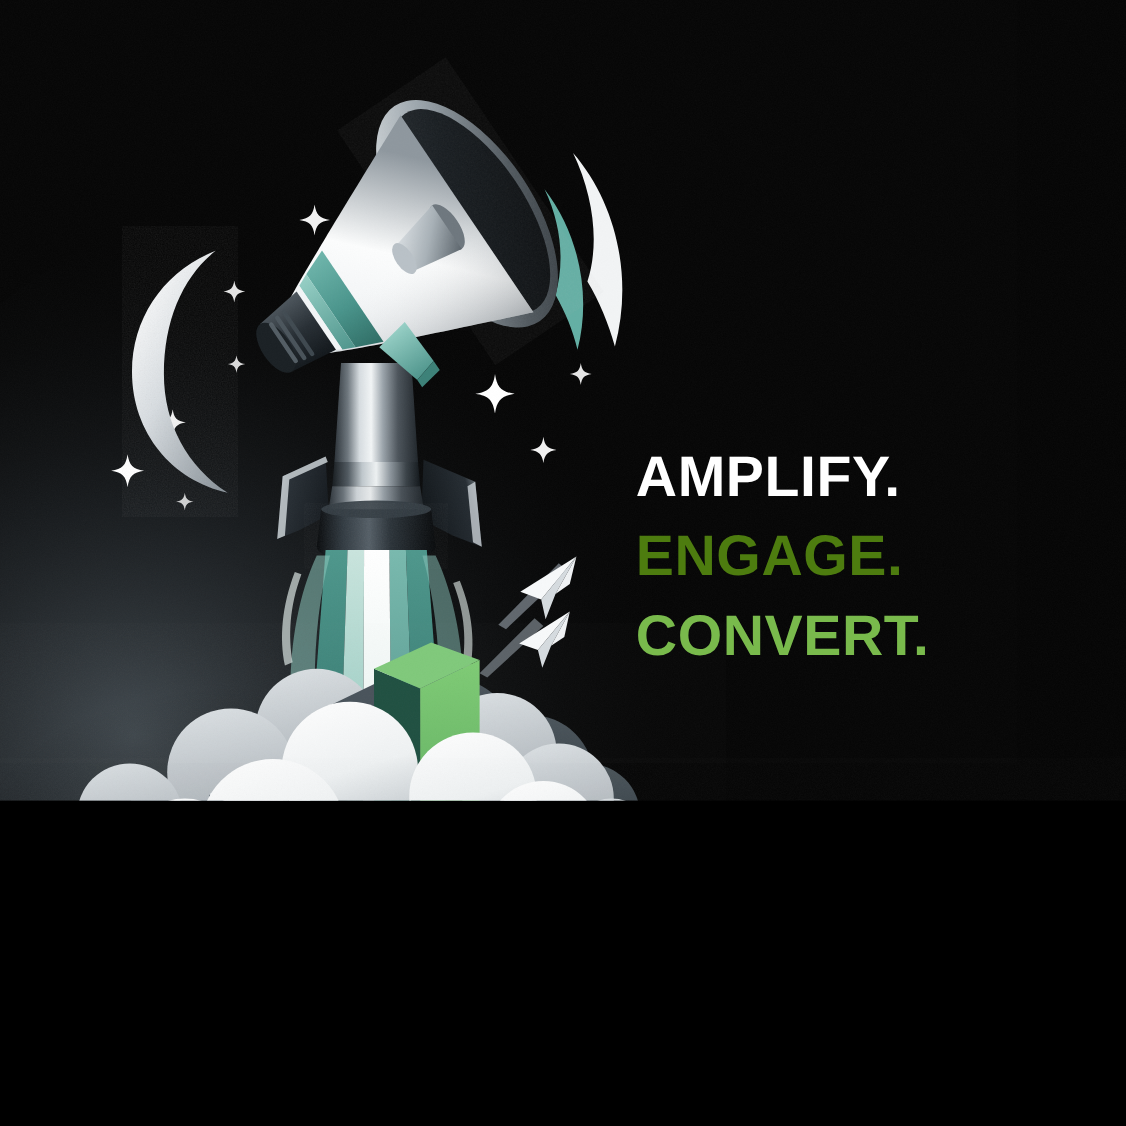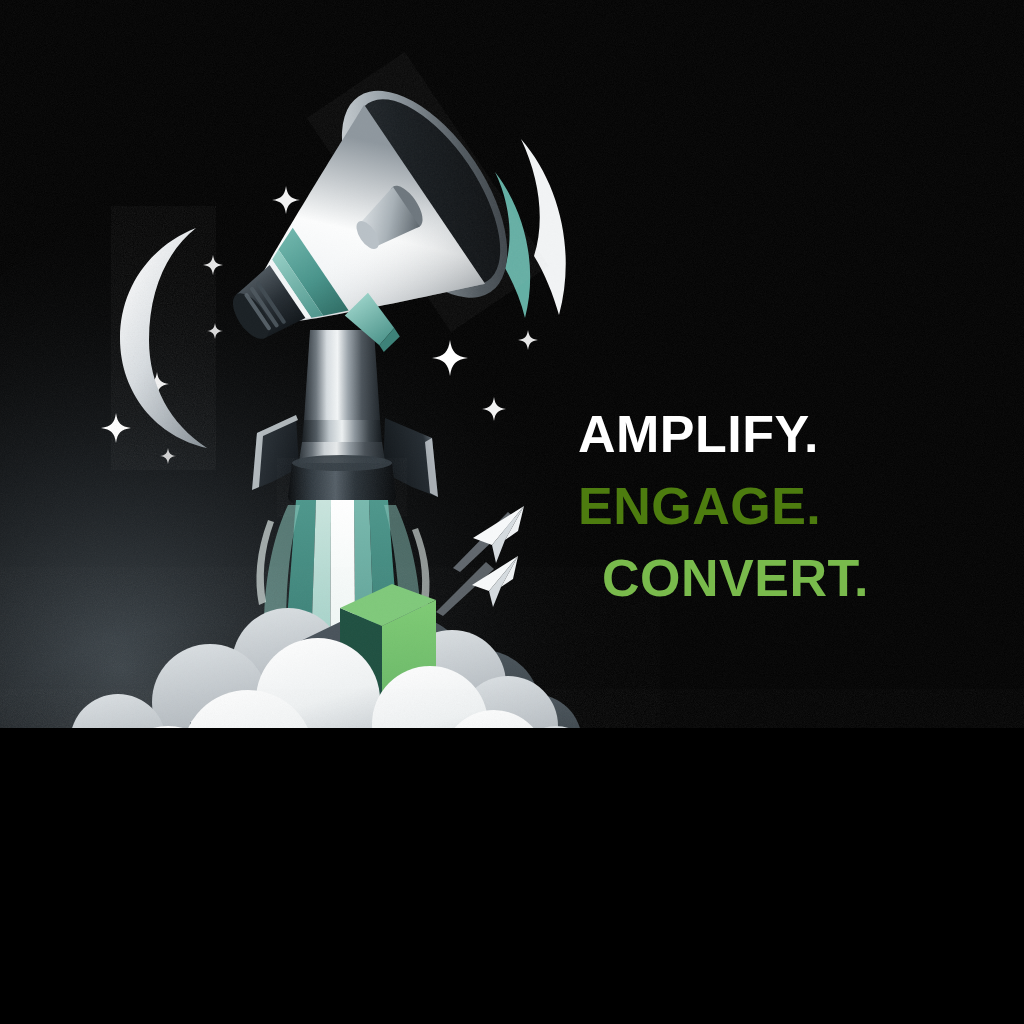--- a/index.html
+++ b/index.html
@@ -36,21 +36,21 @@
     font-family:"Liberation Sans","DejaVu Sans",sans-serif;
     font-weight:700;
     font-size:52px;
     line-height:72px;
     letter-spacing:0.5px;
     white-space:nowrap;
     margin:0;
   }
   .tag-1{ color:#FFFFFF; }
   .tag-2{ color:#5BA9A1; }
-  .tag-3{ color:#79BA4C;margin-left:24px; }
+  .tag-3{ color:#79BA4C; }
 </style>
 </head>
 <body>
 
 <div id="poster">
 
   <svg id="poster-svg" viewBox="0 0 1024 1024">
     <defs>
 
       <radialGradient id="gBgGlow" cx="0.30" cy="0.58" r="0.55">

